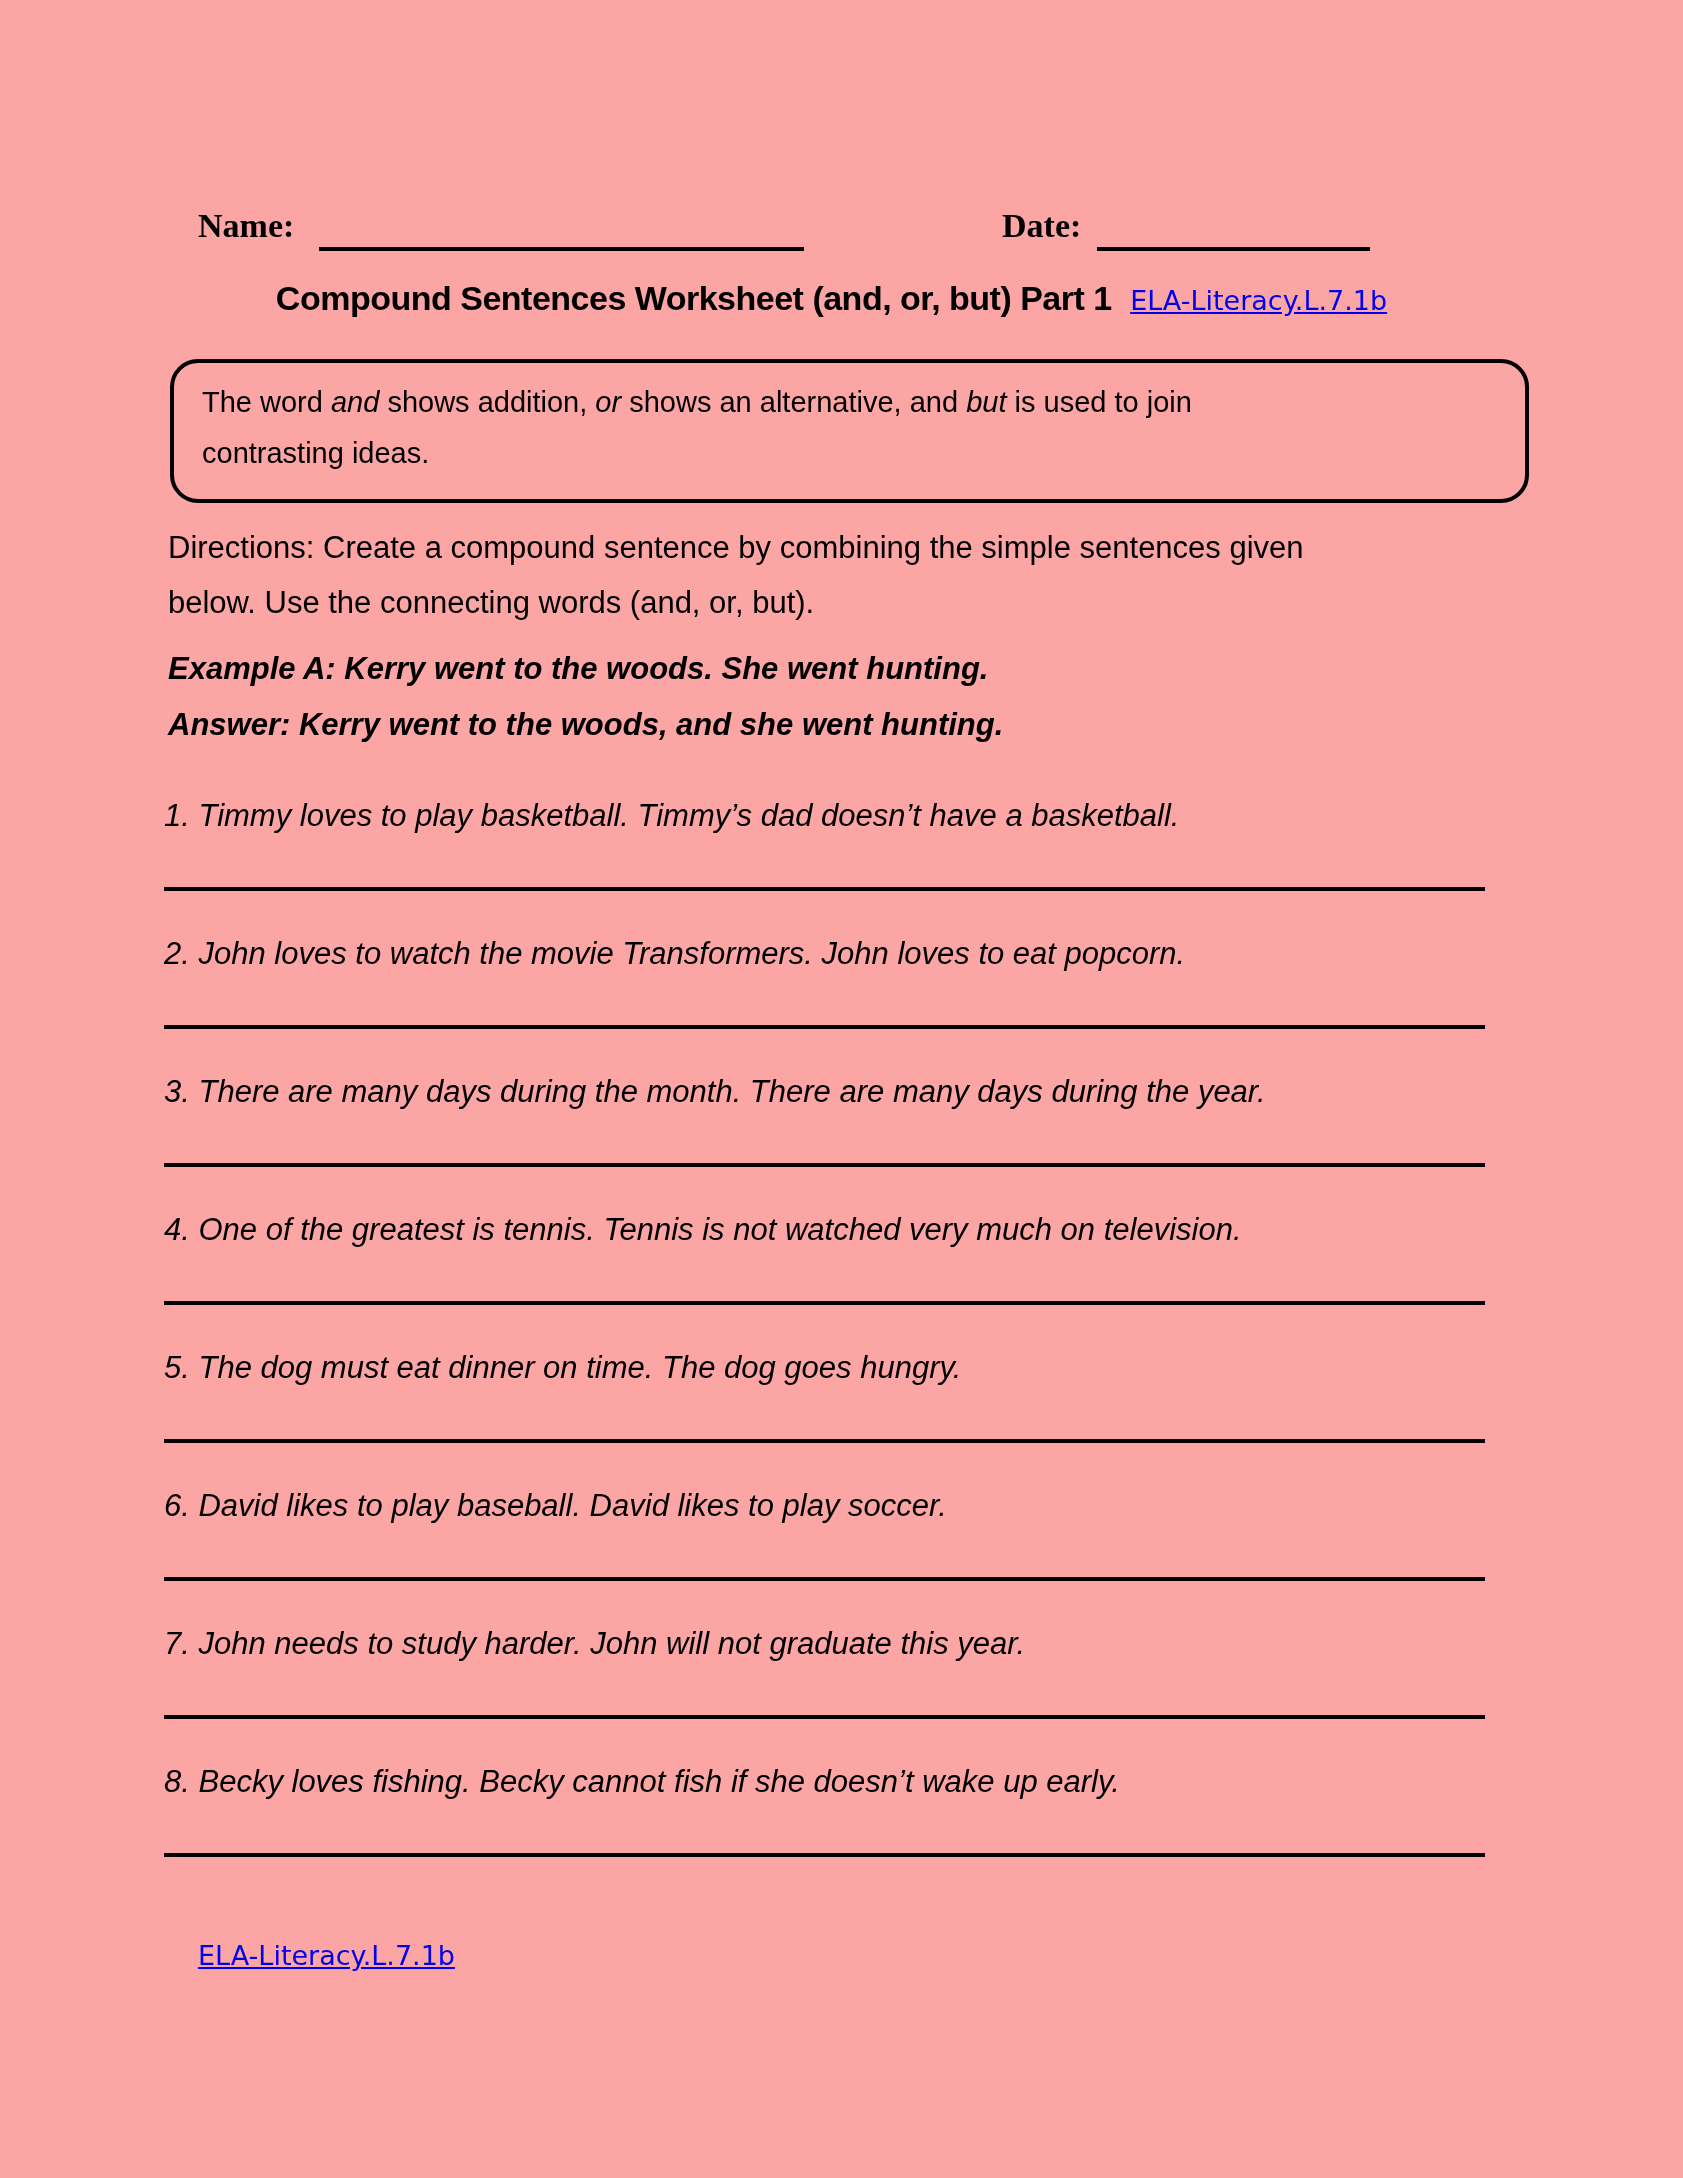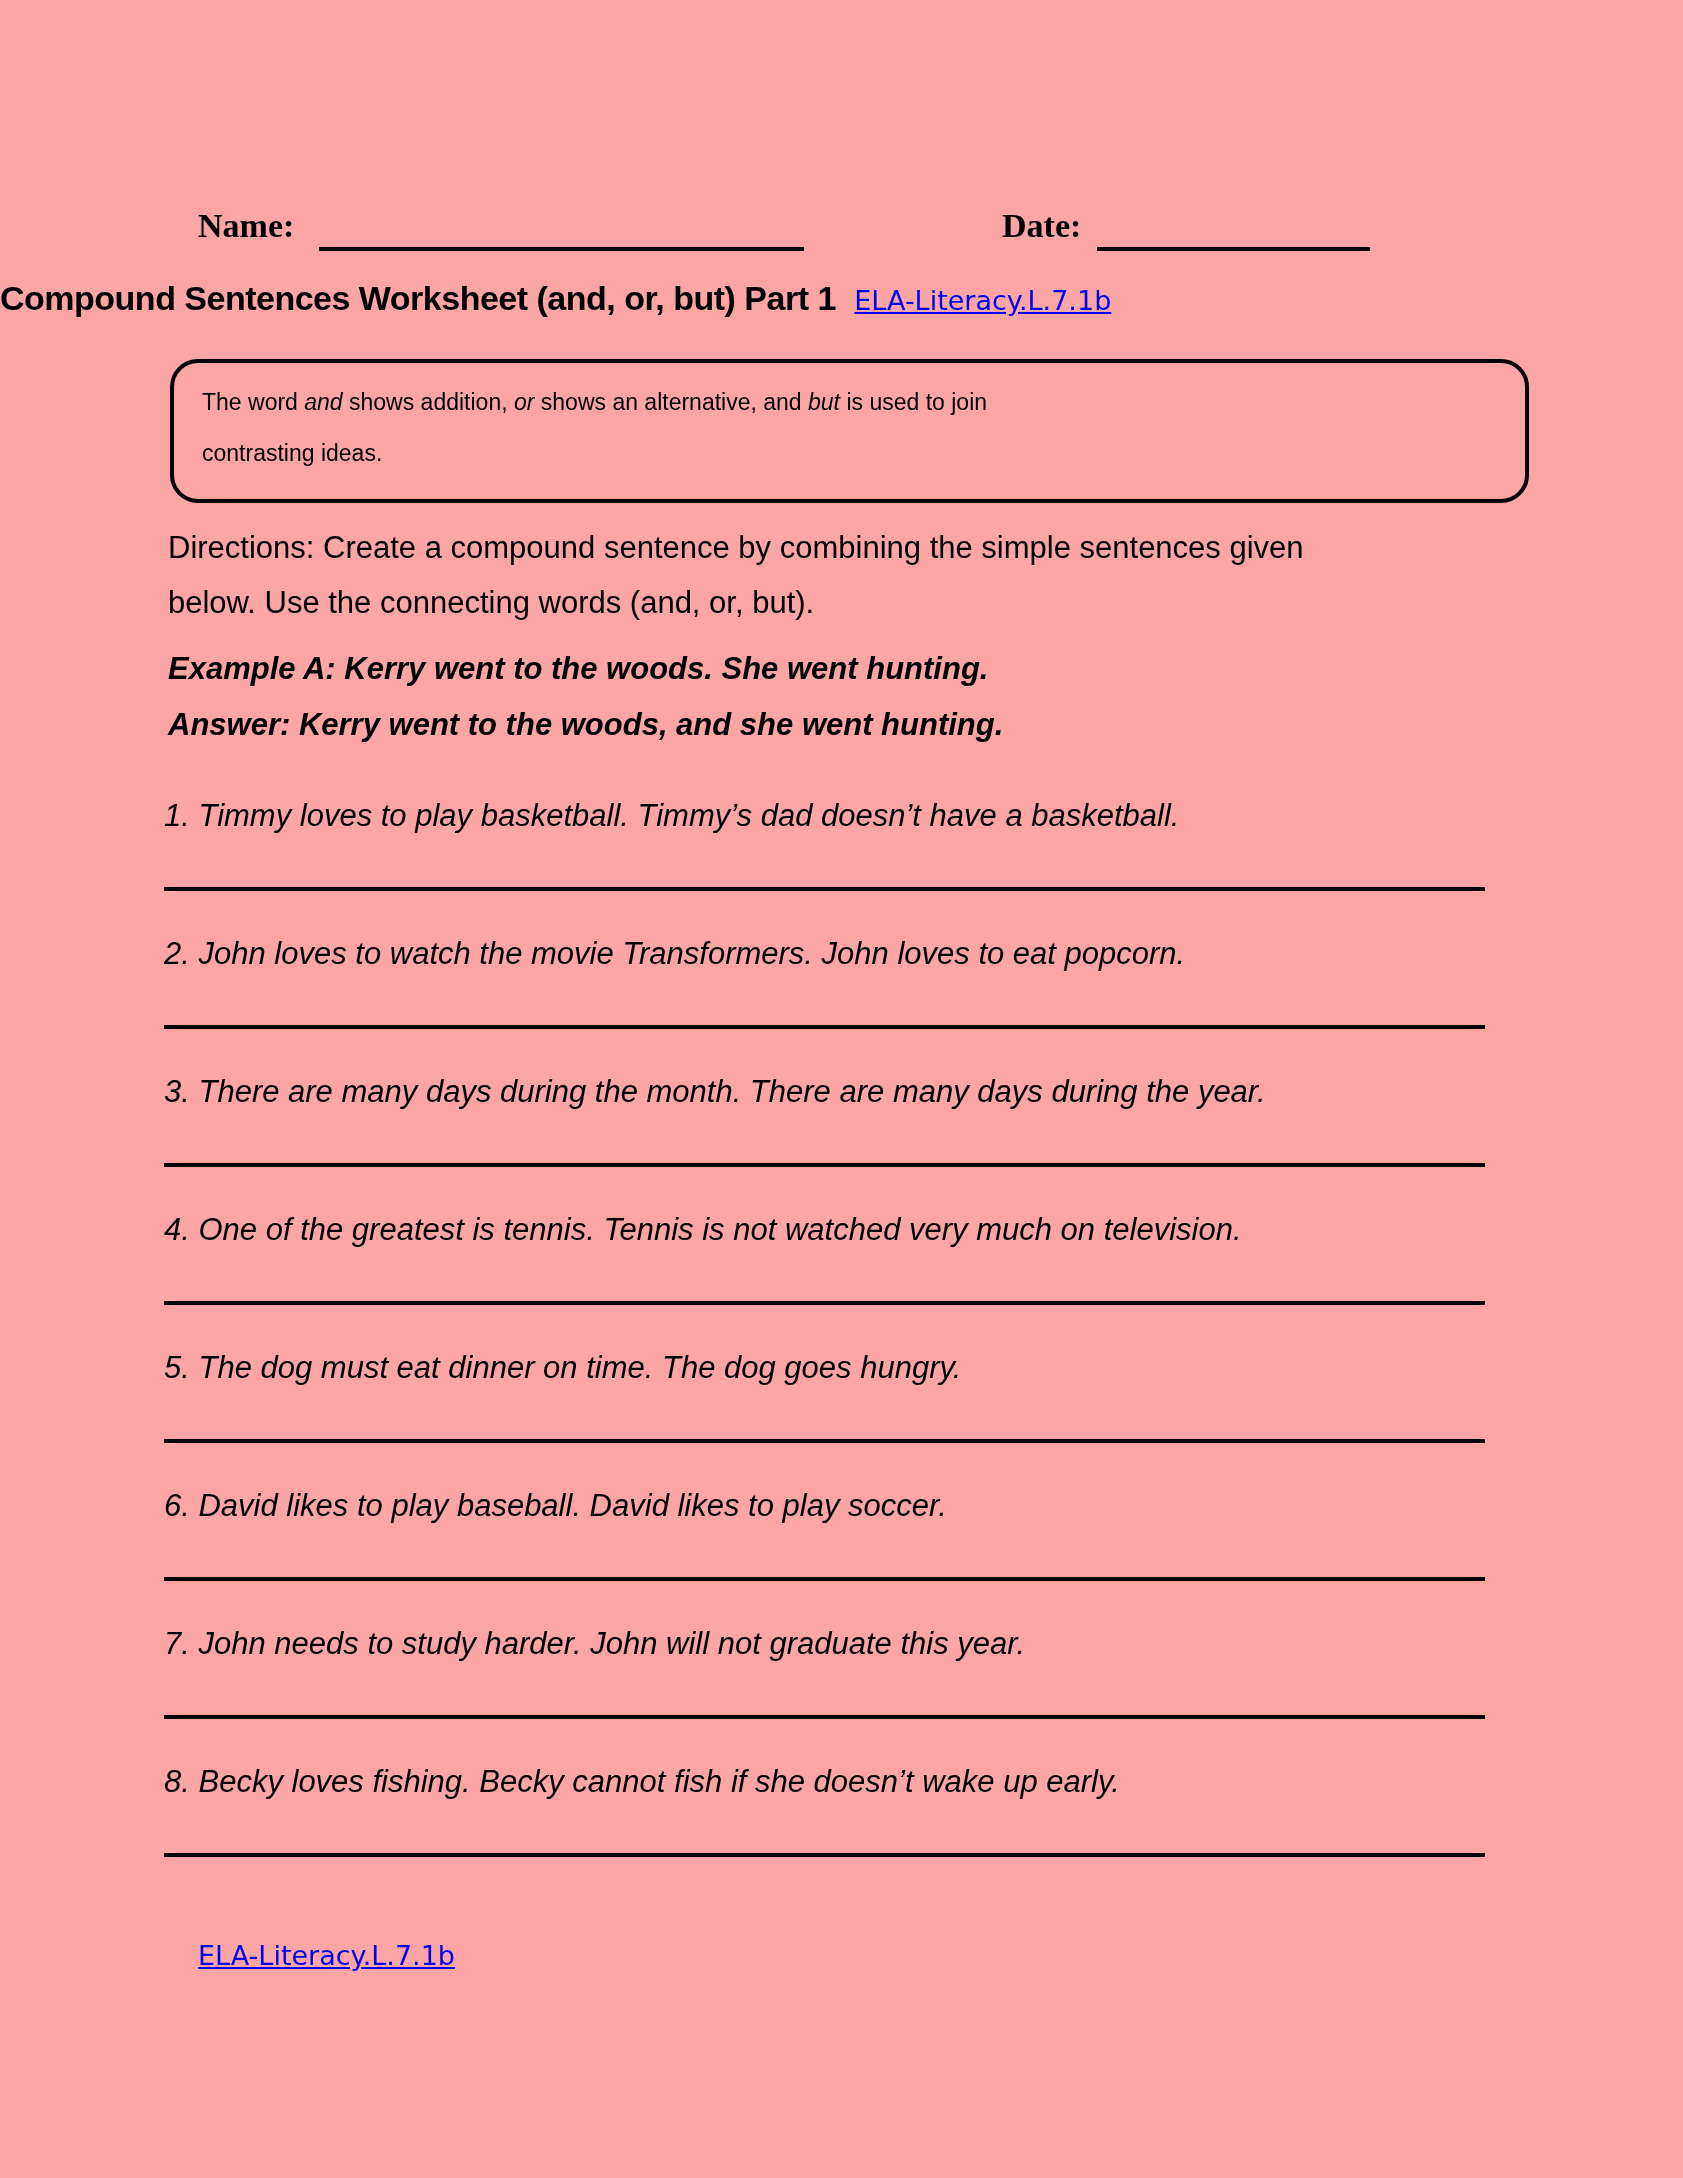--- a/index.html
+++ b/index.html
@@ -36,20 +36,21 @@
   }
   .name-line { left: 319px; top: 247px; width: 485px; }
   .date-line { left: 1097px; top: 247px; width: 273px; }
 
   
   .title-row {
     position: absolute;
     top: 273px;
     left: 0;
     width: 1663px;
+    text-align: center;
     white-space: nowrap;
   }
   .title-text {
     font-size: 34px;
     font-weight: bold;
     letter-spacing: -0.5px;
     line-height: 50px;
     vertical-align: baseline;
   }
   .std-link {
@@ -66,21 +67,21 @@
   .def-box {
     position: absolute;
     left: 170px;
     top: 359px;
     width: 1359px;
     height: 144px;
     box-sizing: border-box;
     border: 4px solid #000;
     border-radius: 28px;
     padding: 14px 28px 0 28px;
-    font-size: 23px;
+    font-size: 29px;
     line-height: 51px;
   }
   .def-box .ln { white-space: nowrap; }
   .it { font-style: italic; }
 
   
   .directions {
     position: absolute;
     left: 168px;
     top: 520px;

